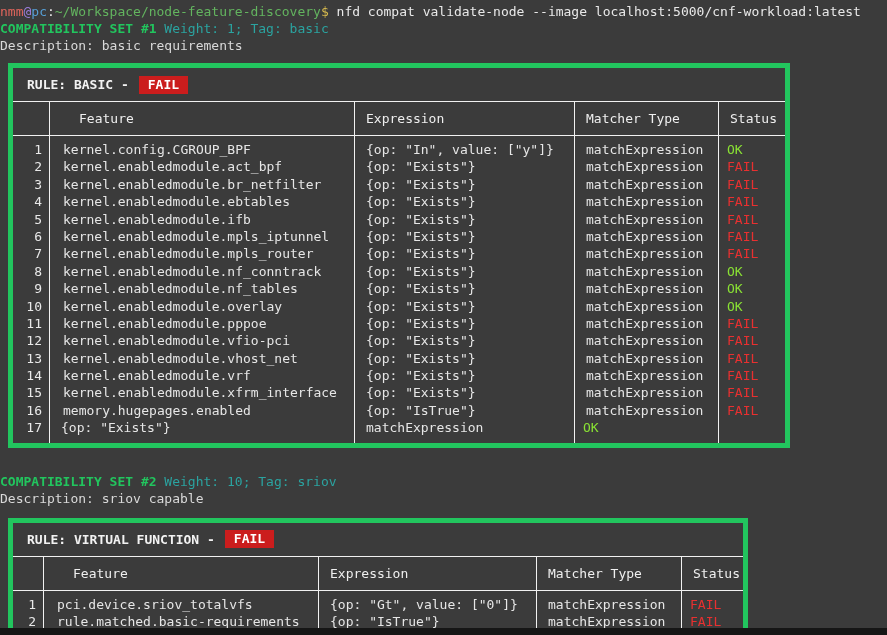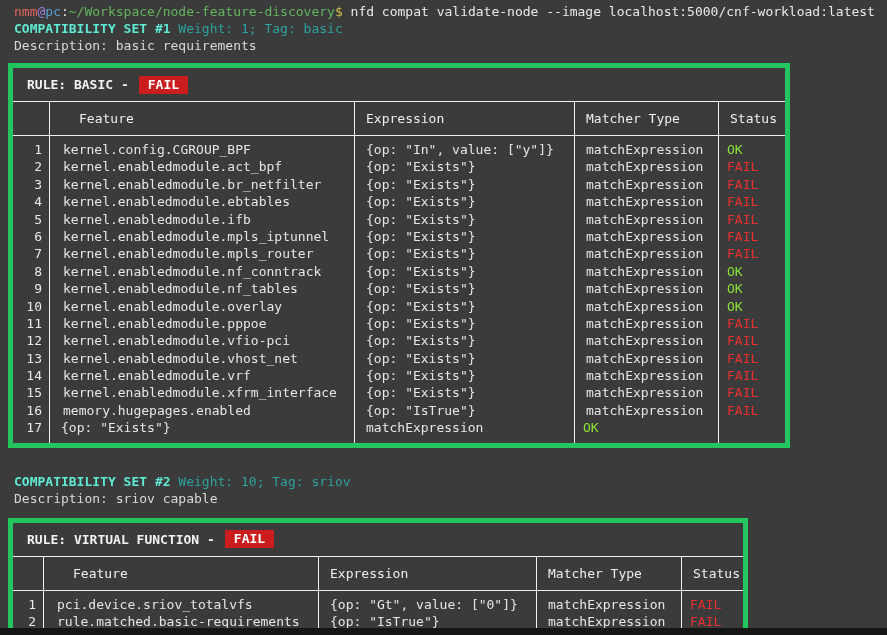--- a/index.html
+++ b/index.html
@@ -5,30 +5,30 @@
   html,body{margin:0;padding:0;}
   body{
     width:887px;height:635px;
     background:#3b3b3b;
     font-family:"DejaVu Sans Mono", monospace;
     font-size:13px;
     color:#e6e6e6;
     overflow:hidden;
   }
   .screen{position:relative;width:887px;height:635px;}
-  .tline{padding-left:14px;line-height:17px;white-space:pre;}
+  .tline{padding-left:0;line-height:17px;white-space:pre;}
   .first{padding-top:3px;}
   .p-user{color:#e0655c;}
   .p-at{color:#9b7ddb;}
   .p-host{color:#569fd6;}
   .p-colon{color:#e6e6e6;}
   .p-path{color:#63b45f;}
   .p-dollar{color:#d8bb4e;}
   .cmd{color:#e9e9e9;}
-  .set-title{color:#5eead4;font-weight:bold;}
+  .set-title{color:#22c55e;font-weight:bold;}
   .set-meta{color:#2ba3a0;margin-top:10px;}
   .desc{color:#d9d9d9;}
 
   .vtable{
     margin-left:8px;
     border:5px solid #22c55e;
     background:transparent;
   }
   .t1{width:772px;margin-top:9px;}
   .t2{width:730px;margin-top:11px;}

